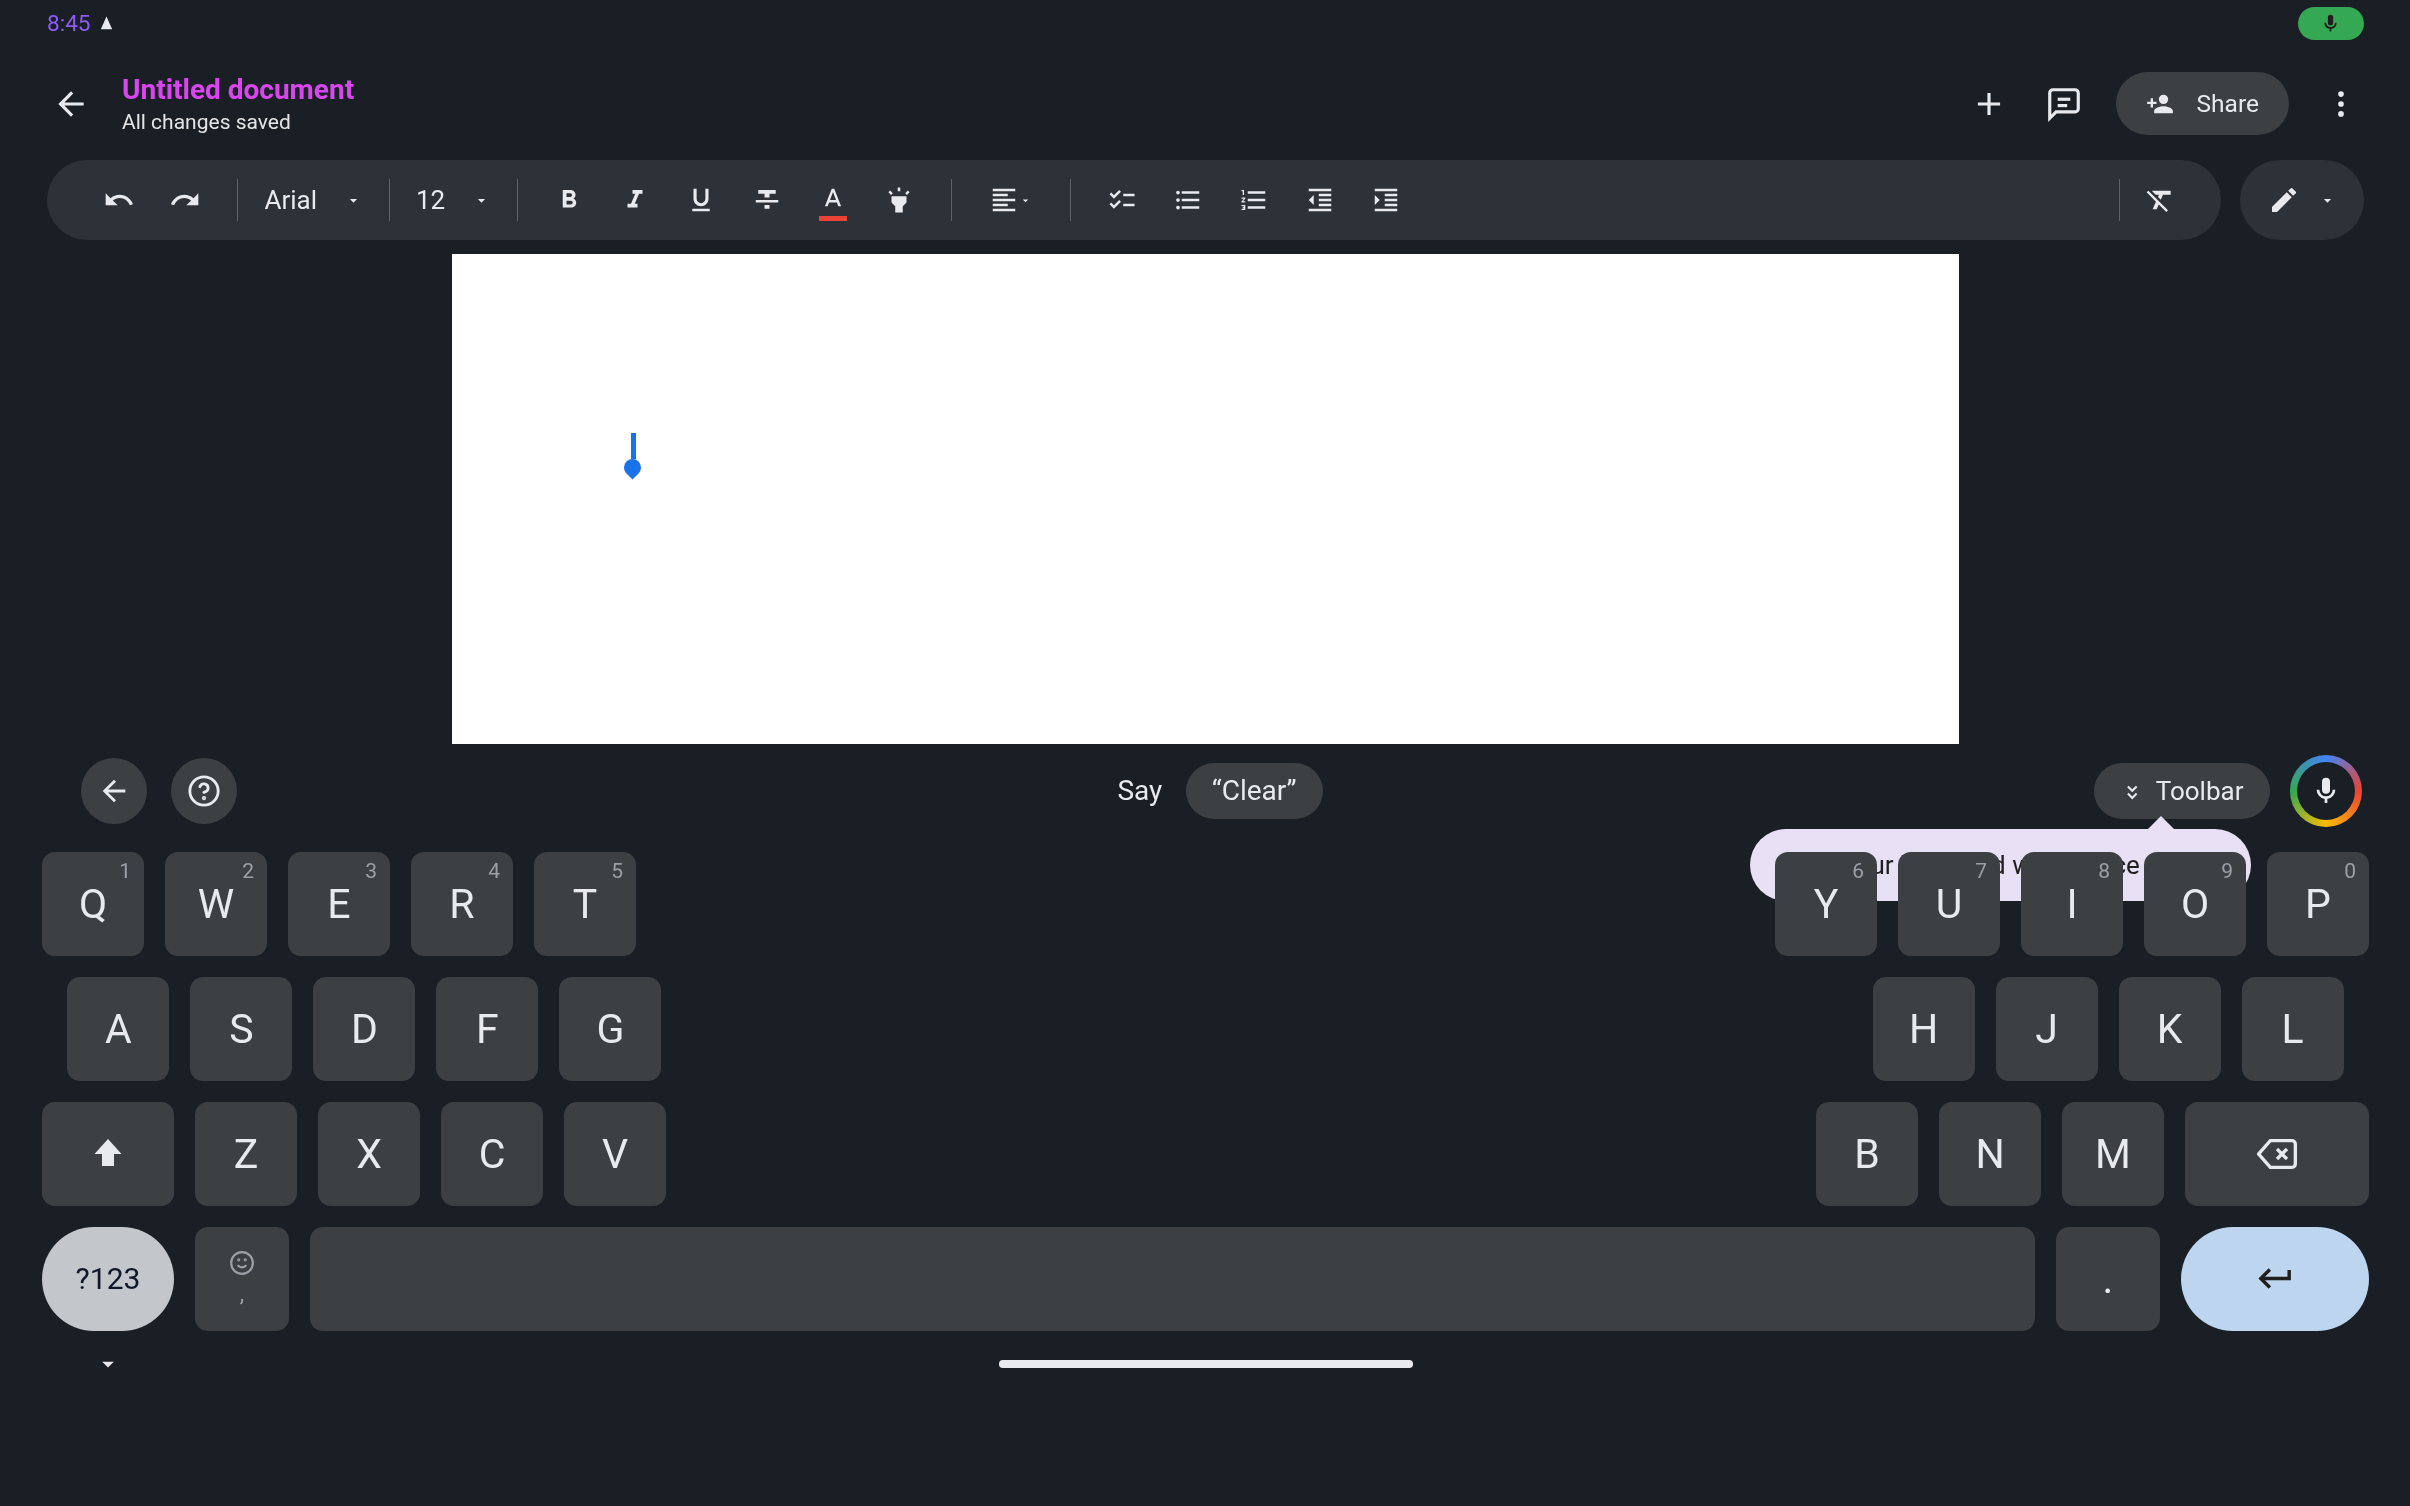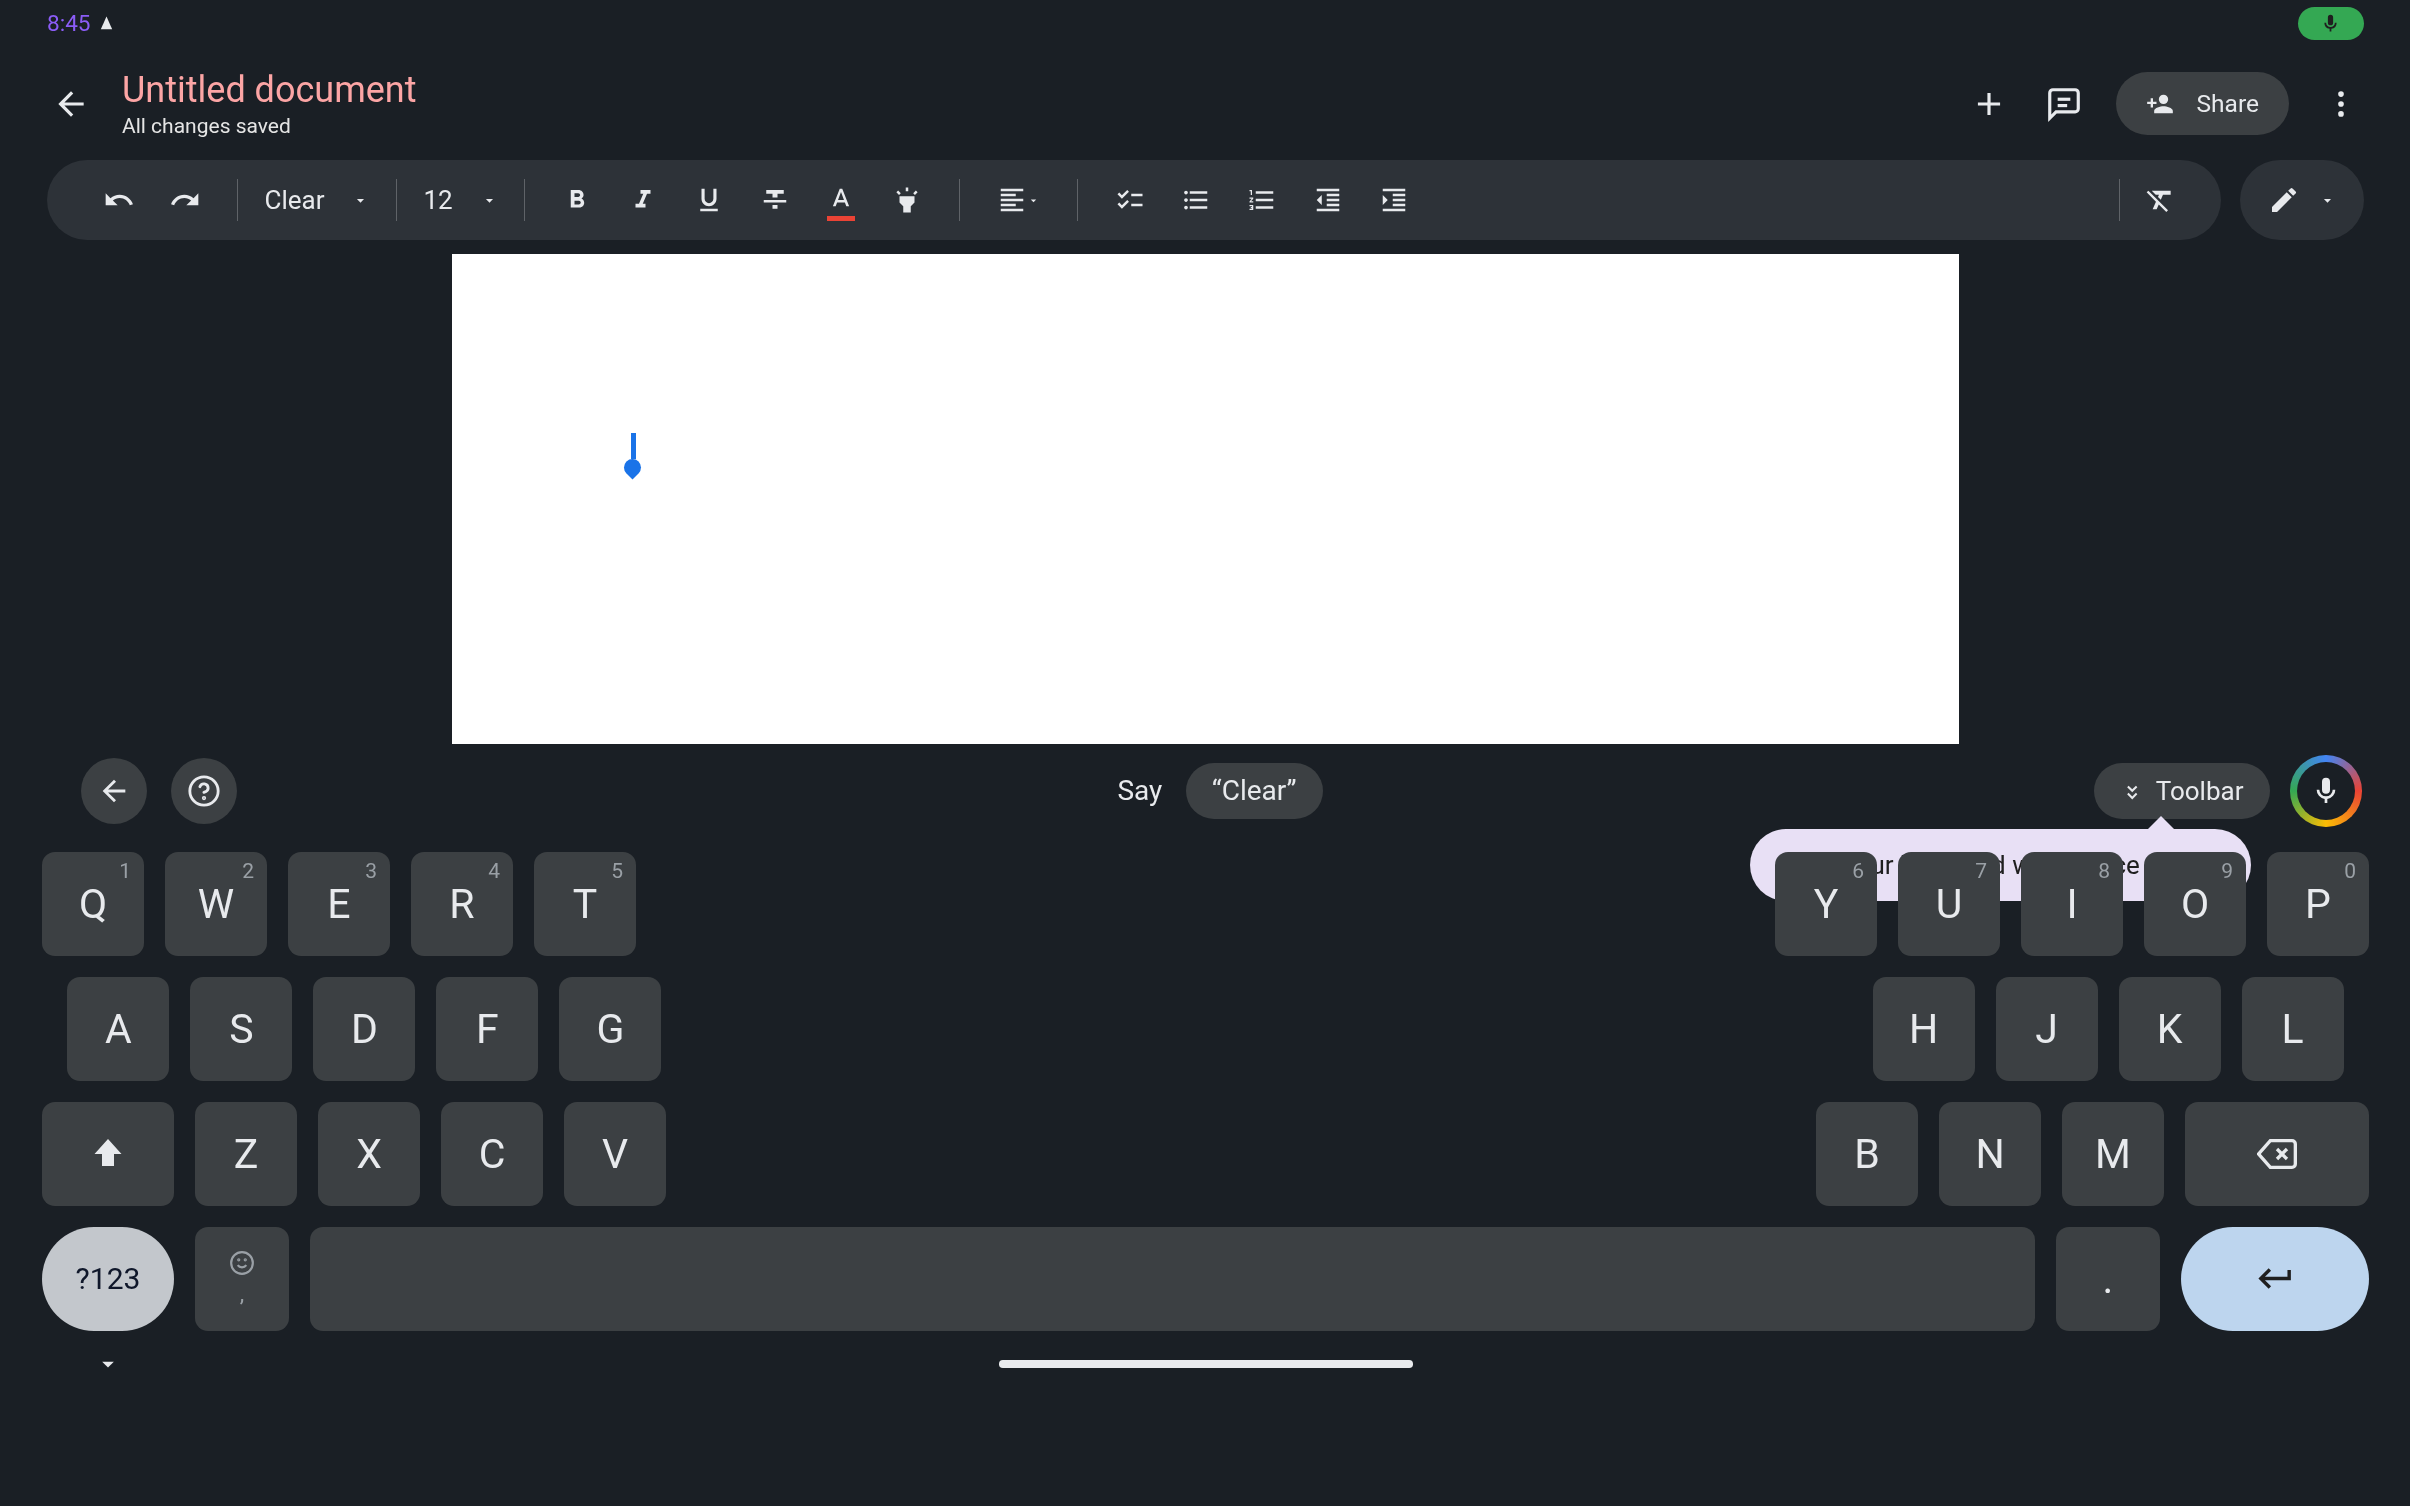--- a/index.html
+++ b/index.html
@@ -8,21 +8,21 @@
     
     .status-bar { display: flex; justify-content: space-between; align-items: center; padding: 7.5px 47px; height: 47px; }
     .status-left { display: flex; align-items: center; gap: 7.5px; font-size: 22.6px; color: #8b5cf6; }
     .status-right { display: flex; align-items: center; gap: 11.3px; }
     .mic-pill { background: #34a853; border-radius: 28px; padding: 5.6px 22.6px; display: flex; align-items: center; justify-content: center; }
     
     
     .app-header { display: flex; align-items: center; padding: 19px 47px; height: 113px; gap: 28px; }
     .back-btn { width: 47px; height: 47px; display: flex; align-items: center; justify-content: center; cursor: pointer; }
     .title-block { flex: 1; }
-    .doc-title { font-size: 36px; font-weight: 400; color: #fca5a5; }
+    .doc-title { font-size: 28px; font-weight: 700; color: #d946ef; }
     .doc-status { font-size: 21px; color: #e5e5e5; margin-top: 3.8px; }
     .header-actions { display: flex; align-items: center; gap: 28px; }
     .icon-btn { width: 47px; height: 47px; display: flex; align-items: center; justify-content: center; cursor: pointer; }
     .share-btn { background: #3c4043; border-radius: 38px; padding: 17px 30px; display: flex; align-items: center; gap: 23px; font-size: 24.5px; cursor: pointer; }
     
     
     .toolbar-wrap { display: flex; gap: 19px; padding: 0 47px; align-items: center; }
     .toolbar { background: #2d3238; border-radius: 42px; height: 80px; display: flex; align-items: center; padding: 0 28px; flex: 1; }
     .toolbar-group { display: flex; align-items: center; gap: 0; padding: 0 11.3px; }
     .toolbar-sep { width: 0.9px; height: 42px; background: #5f6368; margin: 0 7.5px; }
@@ -143,21 +143,21 @@
           </svg>
         </div>
       <div class="tb-btn">
           <svg width="32" height="32" viewBox="0 0 24 24" fill="#e8eaed">
             <path d="M18.4 10.6C16.55 8.99 14.15 8 11.5 8c-4.65 0-8.58 3.03-9.96 7.22L3.9 16c1.05-3.19 4.05-5.5 7.6-5.5 1.95 0 3.73.72 5.12 1.88L13 16h9V7l-3.6 3.6z"></path>
           </svg>
         </div>
     </div>
     <div class="toolbar-sep"></div>
     <div class="tb-dropdown">
-      <span>Clear</span>
+      <span>Arial</span>
       <svg width="17" height="17" viewBox="0 0 24 24" fill="#e8eaed">
           <path d="M7 10l5 5 5-5z"></path>
         </svg>
     </div>
     <div class="toolbar-sep"></div>
     <div class="tb-dropdown">
       <span>12</span>
       <svg width="17" height="17" viewBox="0 0 24 24" fill="#e8eaed">
           <path d="M7 10l5 5 5-5z"></path>
         </svg>

